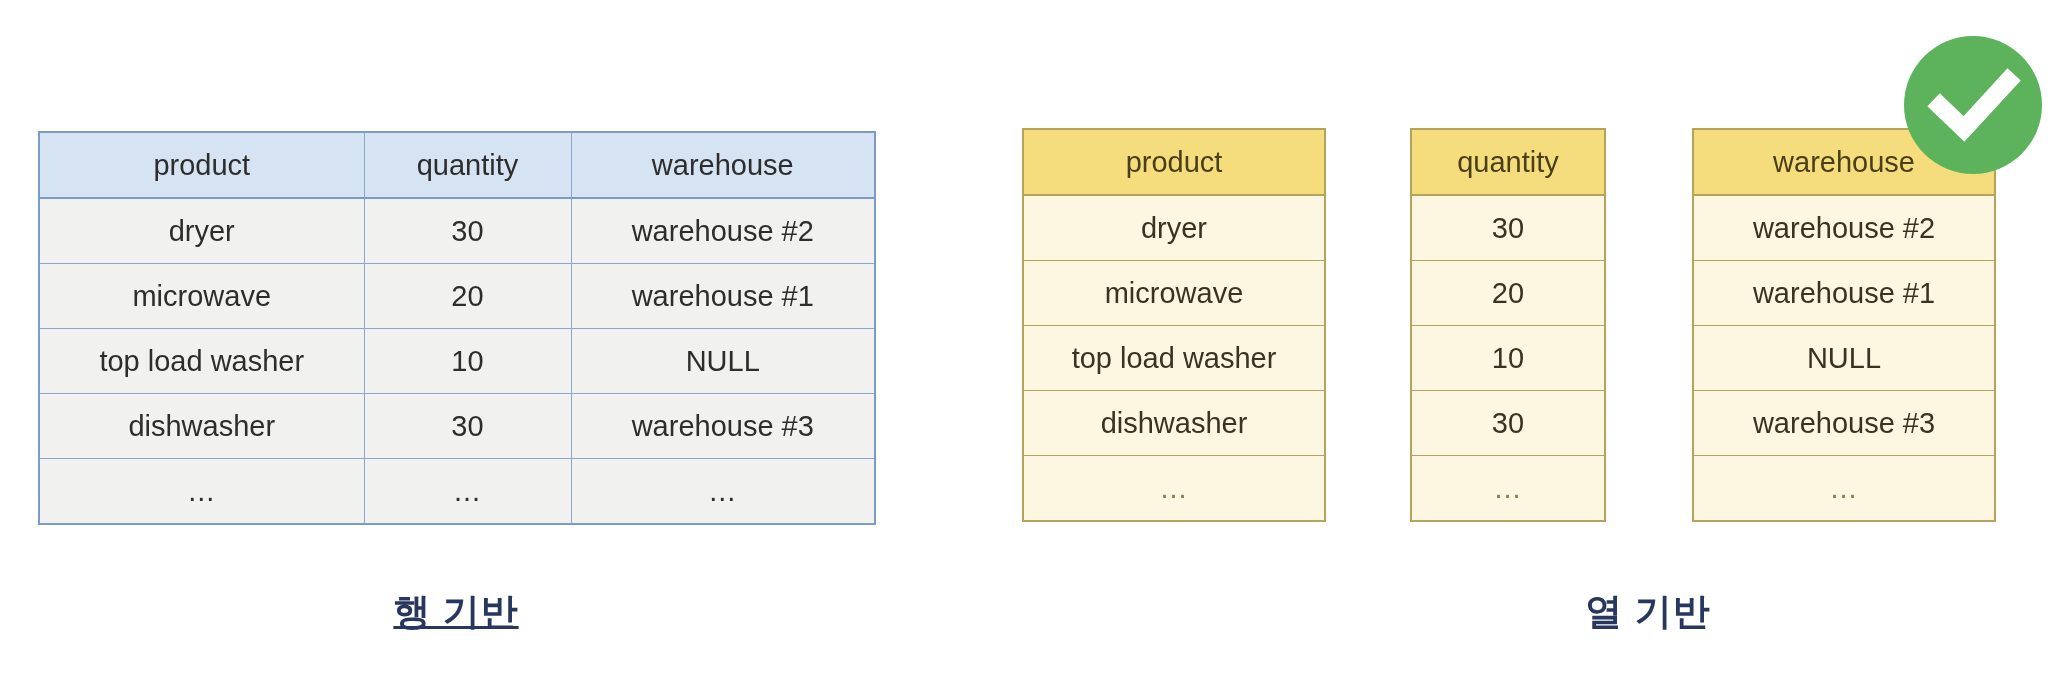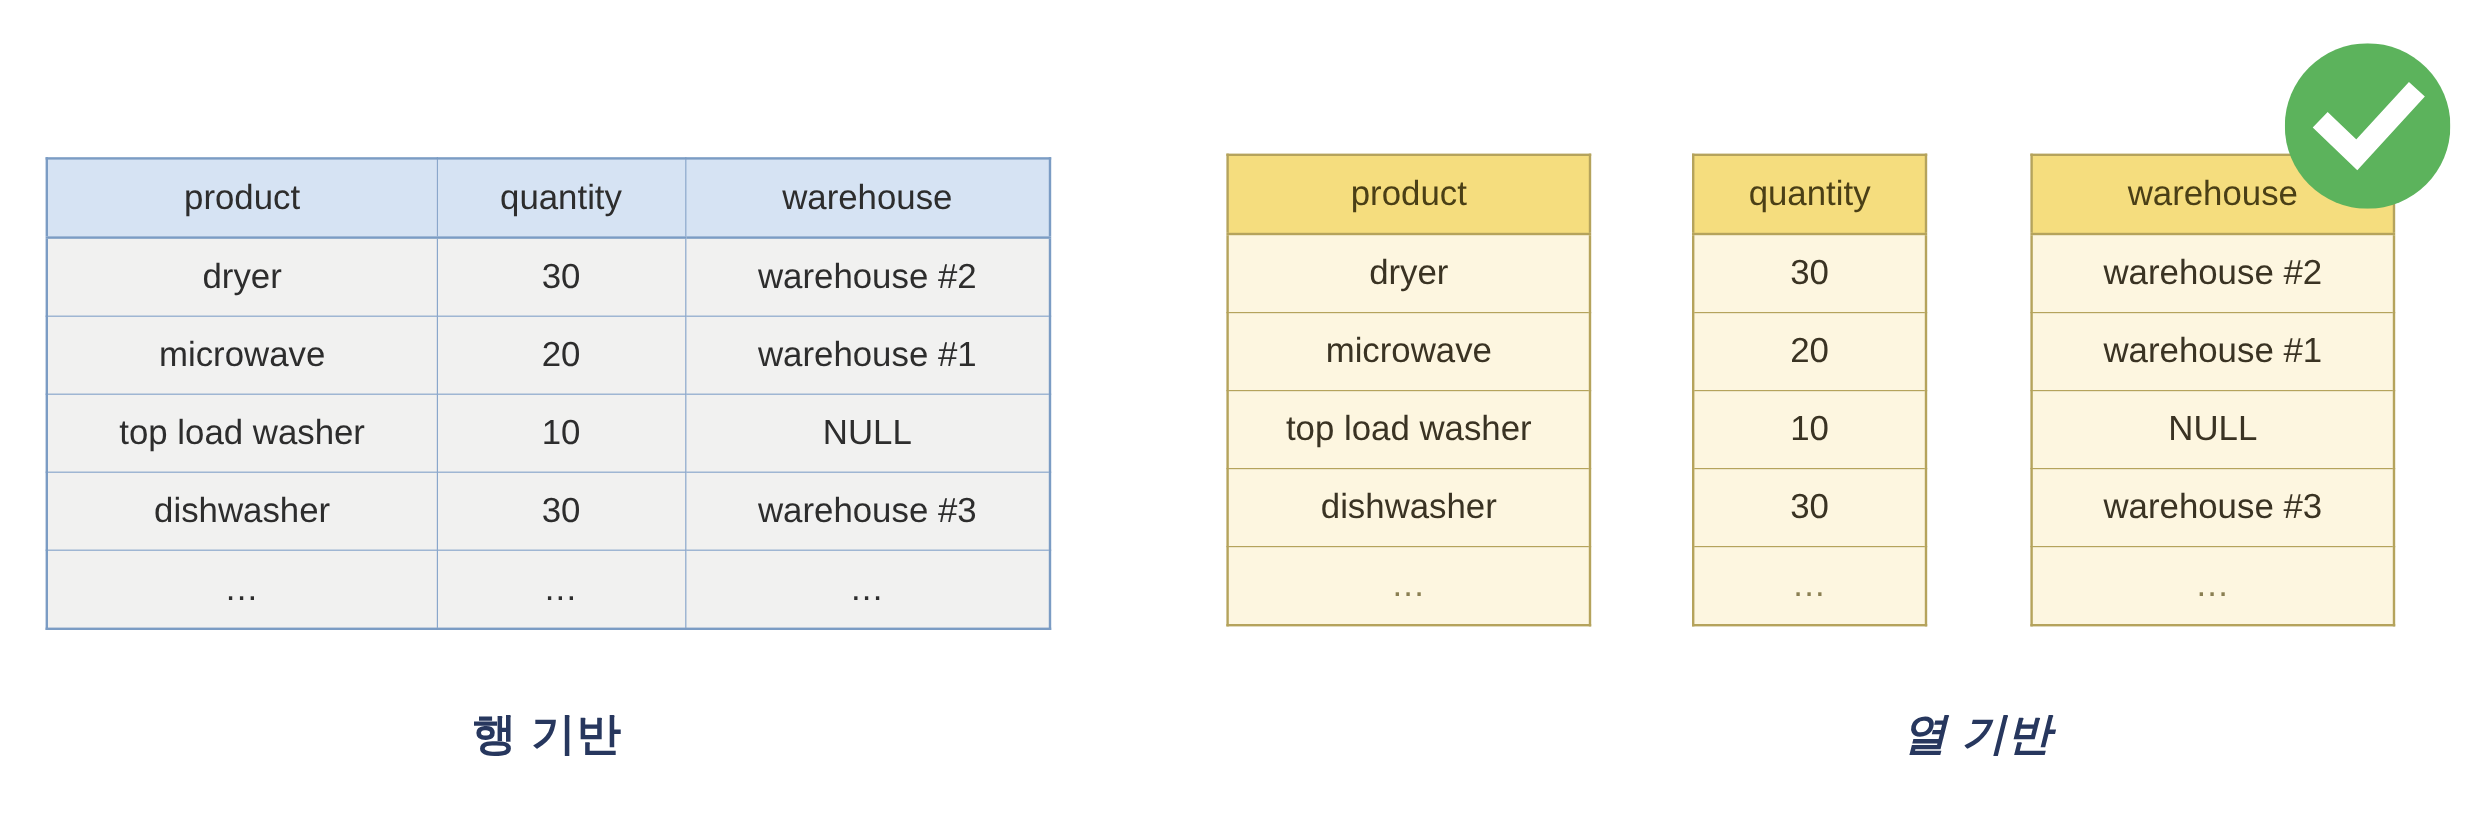--- a/index.html
+++ b/index.html
@@ -98,22 +98,22 @@
 
   
   .caption {
     position: absolute;
     font-size: 37px;
     font-weight: 700;
     color: #27375e;
     letter-spacing: 1px;
     white-space: nowrap;
   }
-  #caption-row { left: 288px; top: 587px; width: 336px; text-align: center; }
-  #caption-col { left: 1480px; top: 587px; width: 336px; text-align: center; font-style: italic; }
+  #caption-row { left: 288px; top: 587px; width: 336px; text-align: center; text-decoration: underline; }
+  #caption-col { left: 1480px; top: 587px; width: 336px; text-align: center; }
 </style>
 </head>
 <body>
 
 <table id="row-table">
   <colgroup>
     <col class="c-product">
     <col class="c-quantity">
     <col class="c-warehouse">
   </colgroup>

